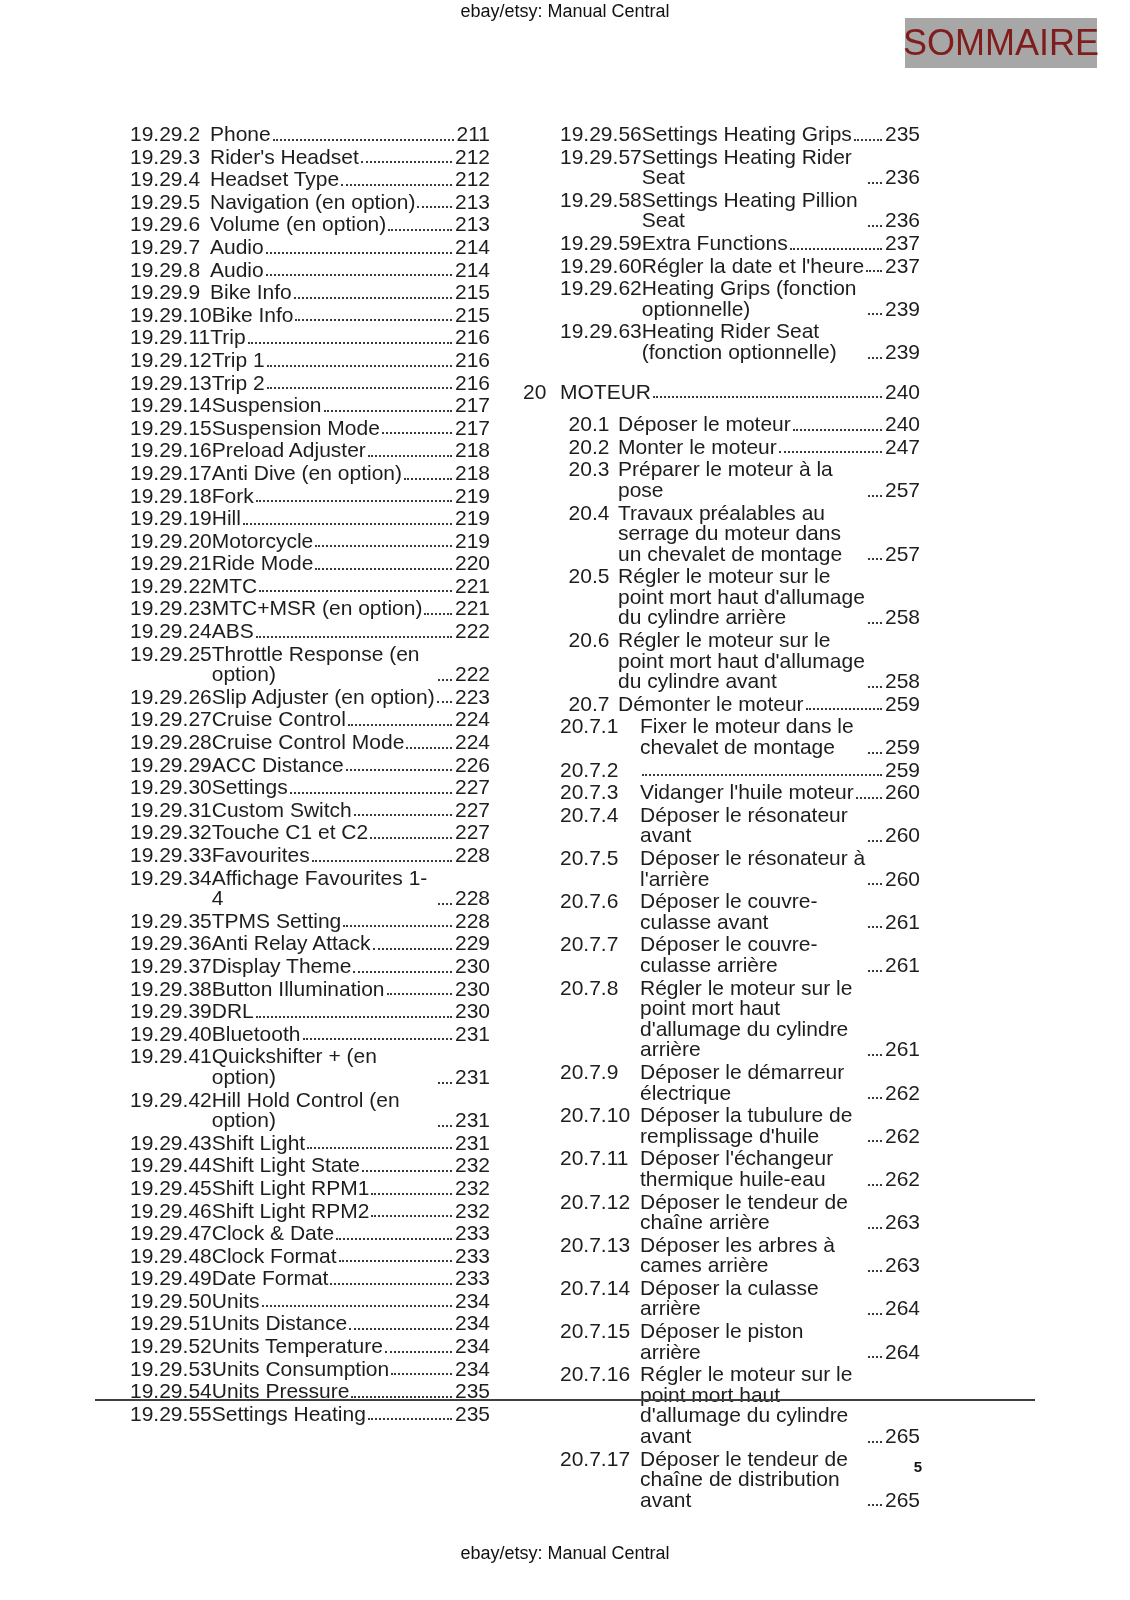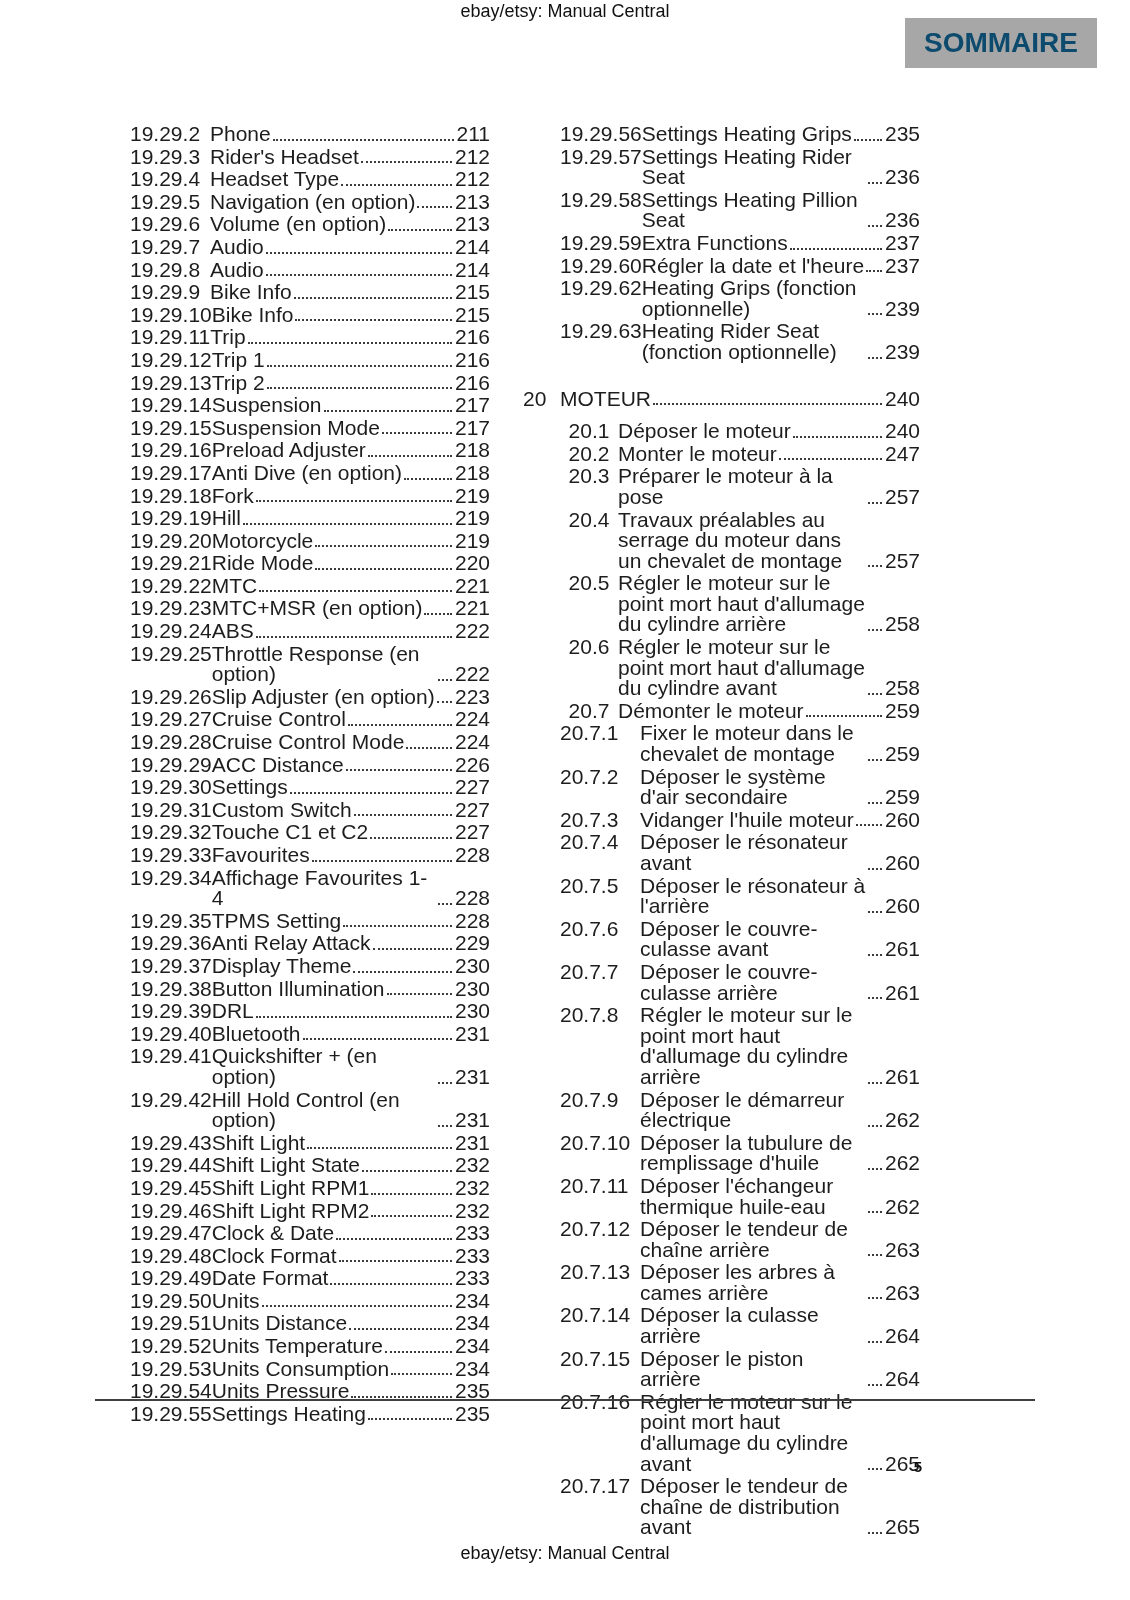--- a/index.html
+++ b/index.html
@@ -27,36 +27,36 @@
     position: absolute;
     top: 18px;
     right: 33px;
     width: 192px;
     height: 50px;
     display: flex;
     align-items: center;
     justify-content: center;
   }
   .sommaire-text {
-    font-size: 28px;
-    font-weight: 700;
-    color: #0c4a6e;
+    font-size: 36px;
+    font-weight: 400;
+    color: #7f1d1d;
   }
   .toc-col {
     position: absolute;
     top: 124px;
     font-size: 21px;
     line-height: 20.6px;
   }
   .col-left  { left: 130px; width: 360px; }
   .col-right { left: 523px; width: 397px; }
 
   .toc-row { display: flex; margin-bottom: 2px; }
   .col-right .toc-row { margin-left: 37px; }
-  .col-right .toc-row.l0 { margin-left: 0; margin-top: 26px; margin-bottom: 12px; }
+  .col-right .toc-row.l0 { margin-left: 0; margin-top: 19px; margin-bottom: 12px; }
 
   .toc-num { flex: 0 0 80px; }
   .l0 .toc-num { flex: 0 0 37px; }
   .l2 .toc-num { flex: 0 0 58px; text-align: center; }
 
   .toc-body { flex: 1; display: flex; align-items: flex-end; min-width: 0; }
   .toc-title { flex: 0 1 auto; min-width: 0; }
   .toc-leader {
     flex: 1 1 14px;
     min-width: 14px;
@@ -662,21 +662,20 @@
         <span class="toc-num">20.7.1</span>
         <span class="toc-body">
           <span class="toc-title">Fixer le moteur dans le chevalet de montage</span>
           <span class="toc-leader"></span>
           <span class="toc-page">259</span>
         </span>
       </div>
       <div class="toc-row l3">
         <span class="toc-num">20.7.2</span>
         <span class="toc-body">
-          <span class="toc-title">Déposer le système d'air secondaire</span>
           <span class="toc-leader"></span>
           <span class="toc-page">259</span>
         </span>
       </div>
       <div class="toc-row l3">
         <span class="toc-num">20.7.3</span>
         <span class="toc-body">
           <span class="toc-title">Vidanger l'huile moteur</span>
           <span class="toc-leader"></span>
           <span class="toc-page">260</span>

